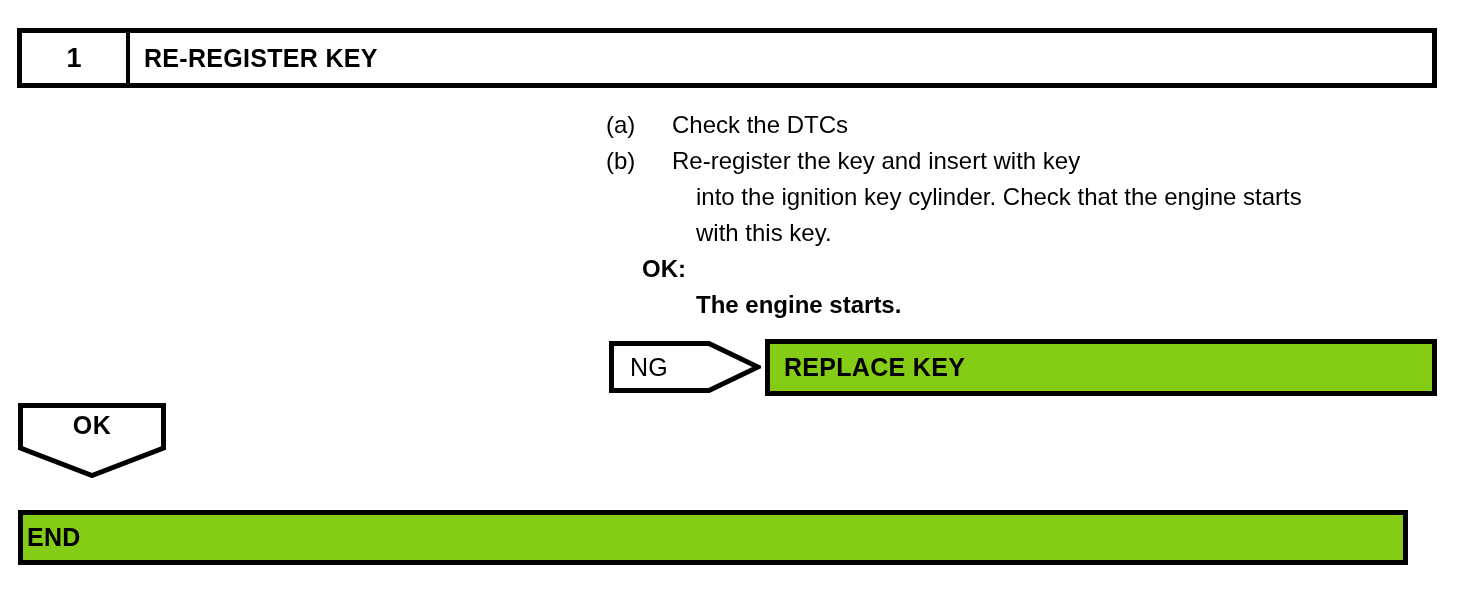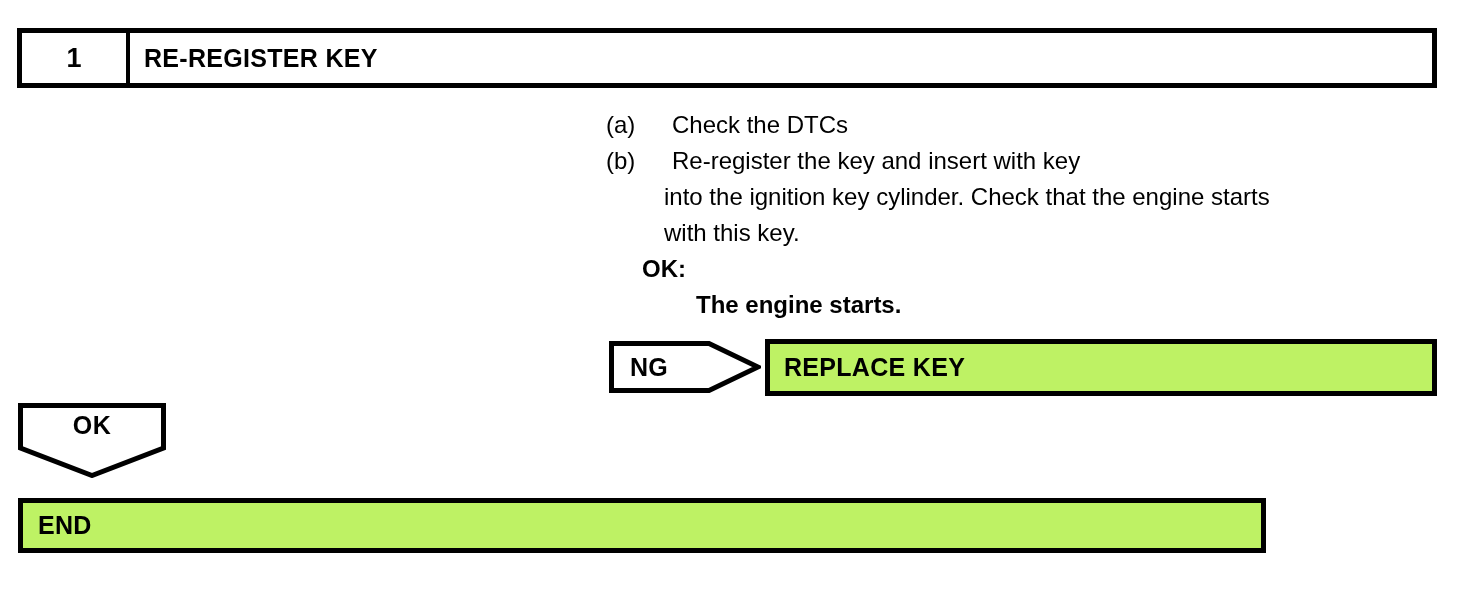--- a/index.html
+++ b/index.html
@@ -68,21 +68,21 @@
   }
   .instr-marker {
     width: 66px;
     flex: 0 0 66px;
     font-size: 24px;
   }
   .instr-text {
     flex: 1;
   }
   .instr-cont {
-    margin-left: 58px;
+    margin-left: 90px;
   }
   .ok-label {
     margin-left: 36px;
     font-weight: bold;
     font-size: 24px;
   }
   .ok-result {
     margin-left: 90px;
     font-weight: bold;
     font-size: 24px;
@@ -100,49 +100,49 @@
     display: block;
   }
   .ng-arrow .ng-label {
     position: absolute;
     left: 21px;
     top: 0;
     height: 52px;
     display: flex;
     align-items: center;
     font-size: 25px;
-    font-weight: bold;
+    font-weight: normal;
     letter-spacing: 0.3px;
   }
 
   
   .result-box {
     position: absolute;
     box-sizing: border-box;
     border: 5px solid #000;
-    background: #bef264;
+    background: #84cc16;
     display: flex;
     align-items: center;
     font-size: 25px;
     font-weight: bold;
     letter-spacing: 0.3px;
     padding-left: 14px;
   }
   #replace-key-box {
     left: 765px;
     top: 339px;
     width: 672px;
     height: 57px;
   }
   #end-box {
     left: 18px;
-    top: 498px;
-    width: 1248px;
+    top: 510px;
+    width: 1390px;
     height: 55px;
-    padding-left: 15px;
+    padding-left: 4px;
     font-size: 25px;
   }
 
   
   .ok-pentagon {
     position: absolute;
     left: 18px;
     top: 403px;
     width: 148px;
     height: 75px;

